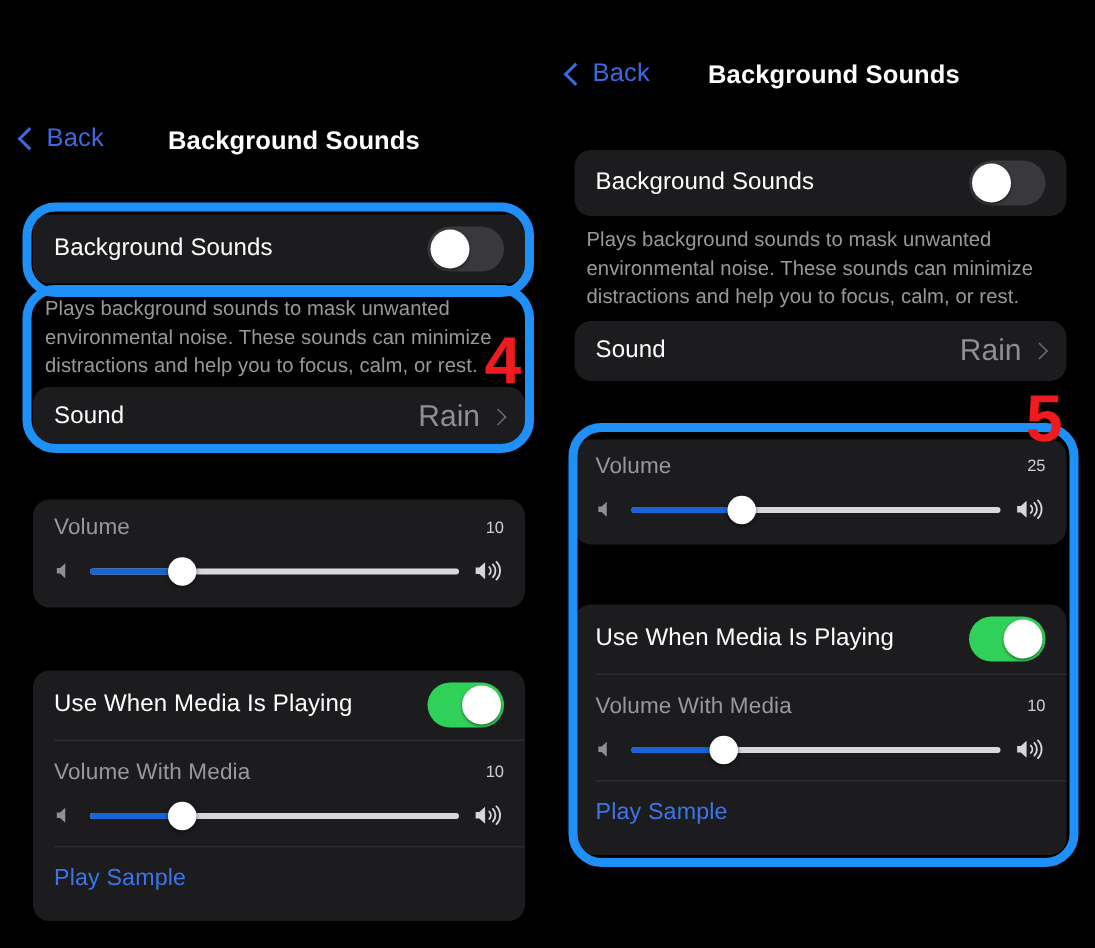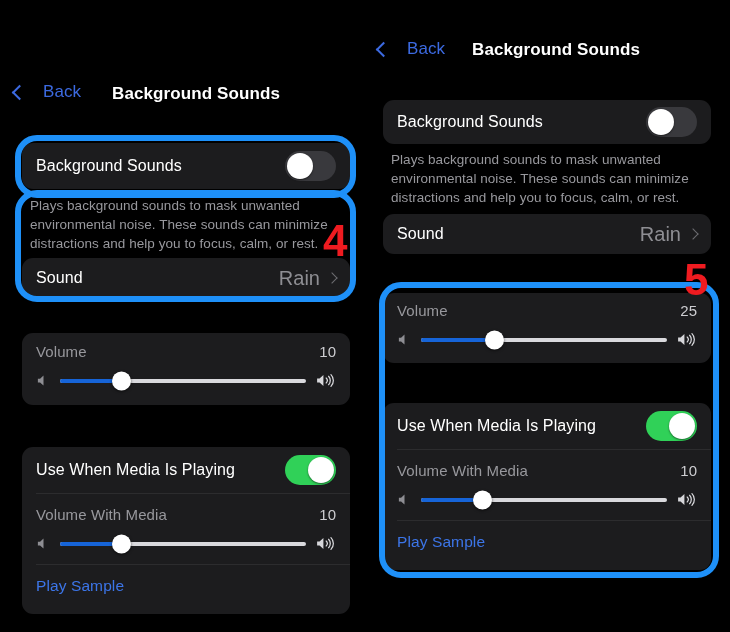--- a/index.html
+++ b/index.html
@@ -27,21 +27,21 @@
 
   
   .navbar {
     position: relative;
     height: 34px;
   }
   .back-btn {
     position: absolute;
     display: flex;
     align-items: center;
-    gap: 16px;
+    gap: 4px;
     color: #3c6ae1;
     font-size: 17px;
     letter-spacing: 0.1px;
   }
   .chev-back {
     display: inline-block;
     width: 9px;
     height: 9px;
     border-left: 2px solid #3c6ae1;
     border-bottom: 2px solid #3c6ae1;
@@ -127,21 +127,21 @@
   .toggle.on  { background: #30d158; }
 
   
   .slider-block { padding: 0 14px; box-sizing: border-box; text-align: right; }
   .slider-head {
     display: flex;
     align-items: center;
     justify-content: space-between;
   }
   .slider-title { color: #98989d; font-size: 15px; letter-spacing: 0.1px; }
-  .slider-num   { color: #cdcdd1; font-size: 15px; }
+  .slider-num   { color: #cdcdd1; font-size: 11px; }
   .slider-row {
     display: flex;
     align-items: center;
     gap: 9px;
   }
   .track {
     position: relative;
     flex: 1;
     height: 4px;
     background: #d9d9dd;

